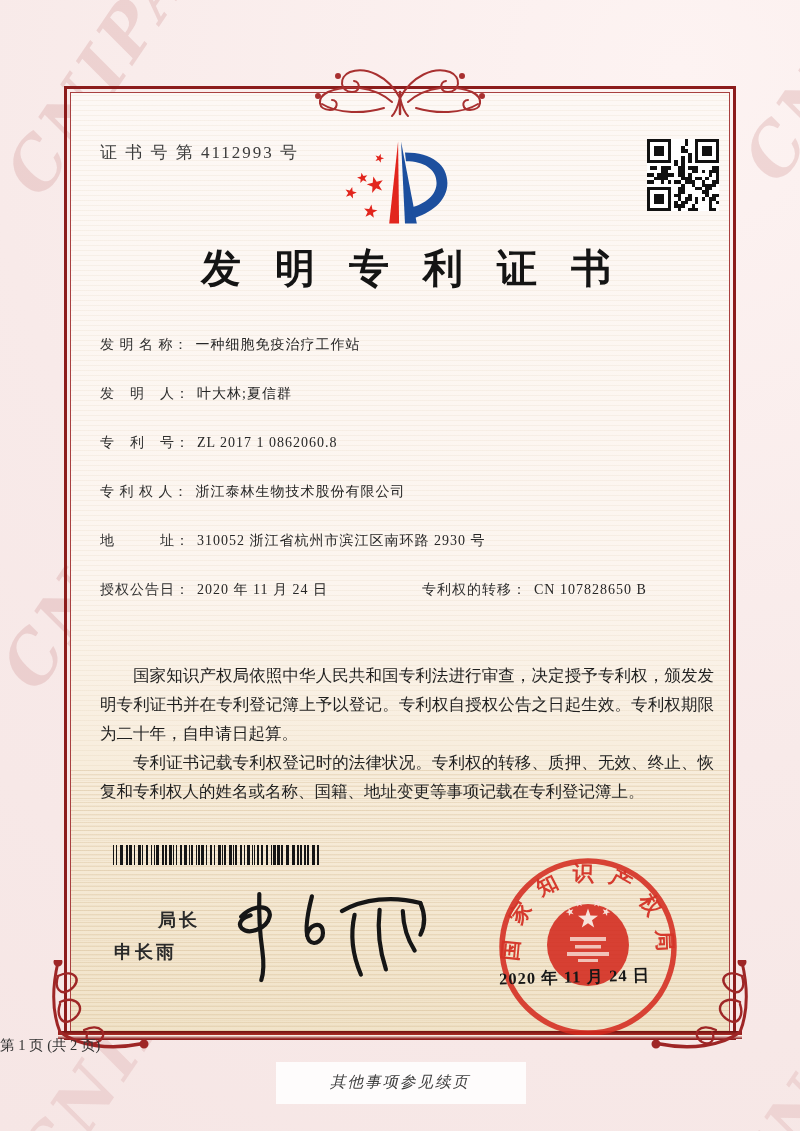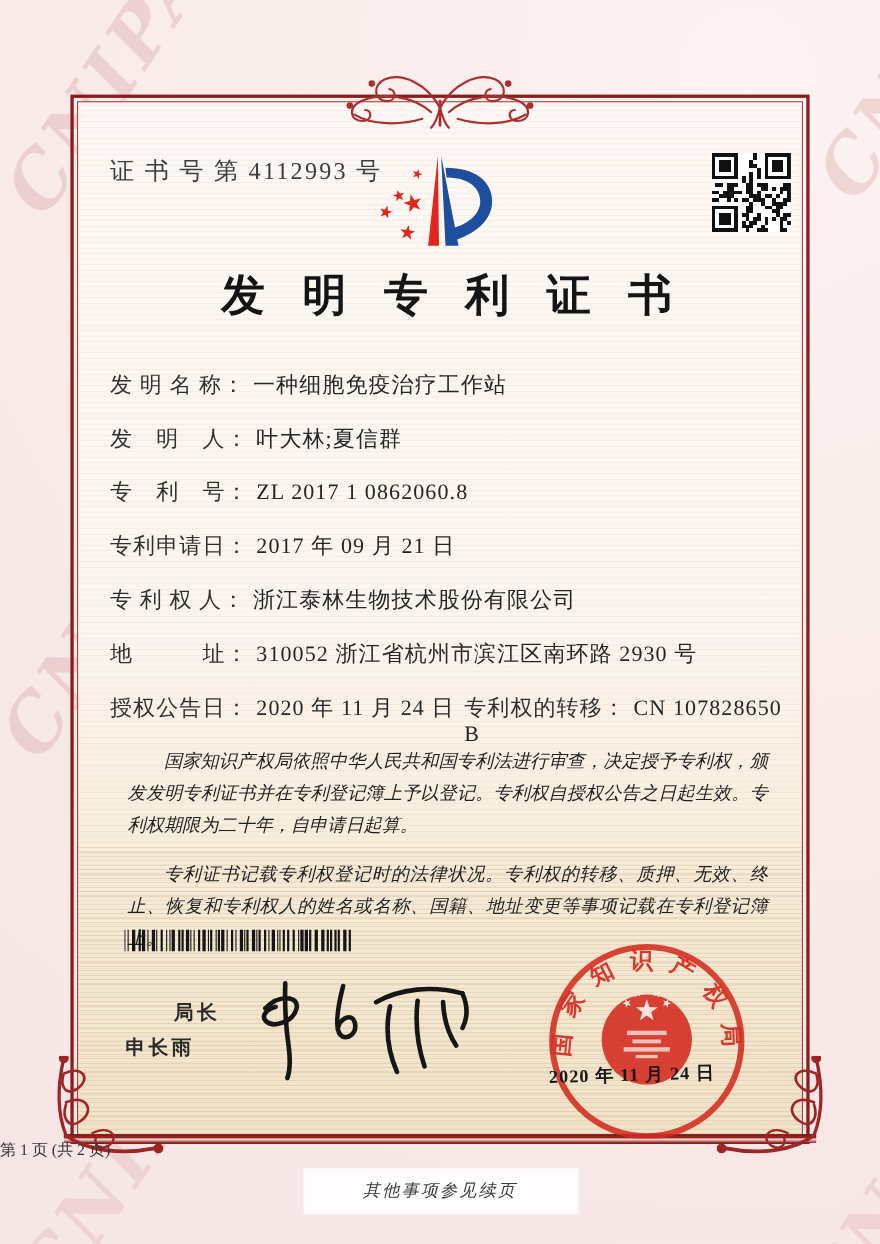--- a/index.html
+++ b/index.html
@@ -23,33 +23,33 @@
     background:
       repeating-linear-gradient(0deg, rgba(197,168,122,0.10) 0 1px, transparent 1px 5px),
       linear-gradient(180deg,#fdf8f5 0%,#fcf5ef 52%,#f7ecda 74%,#f1e3c9 100%);}
   .texture-band{position:absolute;left:71px;top:770px;width:658px;height:261px;z-index:2;
     background:repeating-linear-gradient(0deg, rgba(188,152,98,0.20) 0 1px, transparent 1px 4px);}
   .bottom-bar{position:absolute;left:58px;top:1031px;width:684px;height:8px;z-index:4;
     background:linear-gradient(180deg,#6e1212 0%,#a52a24 45%,#fbf1ea 55%,#8c1c1c 100%);}
   .ornament{position:absolute;z-index:5;color:#a33030;}
   
   .content{position:absolute;inset:0;z-index:6;}
-  .cert-no{position:absolute;left:100px;top:141px;font-size:22px;letter-spacing:2px;color:#3c3c3c;}
+  .cert-no{position:absolute;left:100px;top:141px;font-size:17px;letter-spacing:2px;color:#3c3c3c;}
   .logo{position:absolute;left:330px;top:128px;width:148px;height:106px;}
   .qr{position:absolute;left:647px;top:139px;width:72px;height:72px;}
   .title{position:absolute;left:0;top:241px;width:800px;text-align:center;
     font-size:40px;font-weight:bold;color:#141414;letter-spacing:12px;padding-left:12px;}
   .rows{position:absolute;left:100px;top:336px;width:620px;}
-  .row{position:relative;height:49px;font-size:20px;color:#262626;letter-spacing:1px;}
+  .row{position:relative;height:49px;font-size:14px;color:#262626;letter-spacing:1px;}
   .row .lab{color:#303030;}
   .row .val{margin-left:7px;}
   .grant2{position:absolute;left:322px;top:0;}
   .body-text{position:absolute;left:100px;top:661px;width:614px;
     font-size:16.5px;line-height:29px;color:#1f1f1f;text-align:justify;}
-  .body-text p{margin:16px;text-indent:2em;font-style:italic;}
+  .body-text p{margin:0;text-indent:2em;}
   .barcode{position:absolute;left:113px;top:845px;width:208px;height:20px;}
   .sig-role{position:absolute;left:114px;top:908px;font-family:"Liberation Sans","DejaVu Sans",sans-serif;
     font-size:18px;font-weight:600;color:#2a2a2a;letter-spacing:3px;margin-left:44px;}
   .sig-name{position:absolute;left:114px;top:940px;font-family:"Liberation Sans","DejaVu Sans",sans-serif;
     font-size:18px;font-weight:600;color:#2a2a2a;letter-spacing:3px;}
   .sig-hand{position:absolute;left:225px;top:885px;width:210px;height:95px;transform:rotate(-2deg);}
   .seal{position:absolute;left:483px;top:855px;width:210px;height:180px;mix-blend-mode:multiply;opacity:.95;}
   .seal-date{position:absolute;left:499px;top:966px;width:190px;font-size:16.5px;color:#161616;
     letter-spacing:1px;transform:rotate(-1.5deg);font-weight:bold;}
   .page-no{position:absolute;left:0;top:1036px;width:800px;text-align:left;font-size:14.5px;color:#333;}
@@ -273,23 +273,20 @@
       <div class="row">
         <span class="lab">发 明 名 称：</span><span class="val">一种细胞免疫治疗工作站</span>
       </div>
       <div class="row">
         <span class="lab">发　明　人：</span><span class="val">叶大林;夏信群</span>
       </div>
       <div class="row">
         <span class="lab">专　利　号：</span><span class="val">ZL 2017 1 0862060.8</span>
       </div>
       <div class="row">
-        <span class="lab">专利申请日：</span><span class="val">2017 年 09 月 21 日</span>
-      </div>
-      <div class="row">
         <span class="lab">专 利 权 人：</span><span class="val">浙江泰林生物技术股份有限公司</span>
       </div>
       <div class="row">
         <span class="lab">地　　　址：</span><span class="val">310052 浙江省杭州市滨江区南环路 2930 号</span>
       </div>
       <div class="row">
         <span class="lab">授权公告日：</span><span class="val">2020 年 11 月 24 日</span>
         <span class="grant2">
           <span class="lab">专利权的转移：</span><span class="val">CN 107828650 B</span>
         </span>

